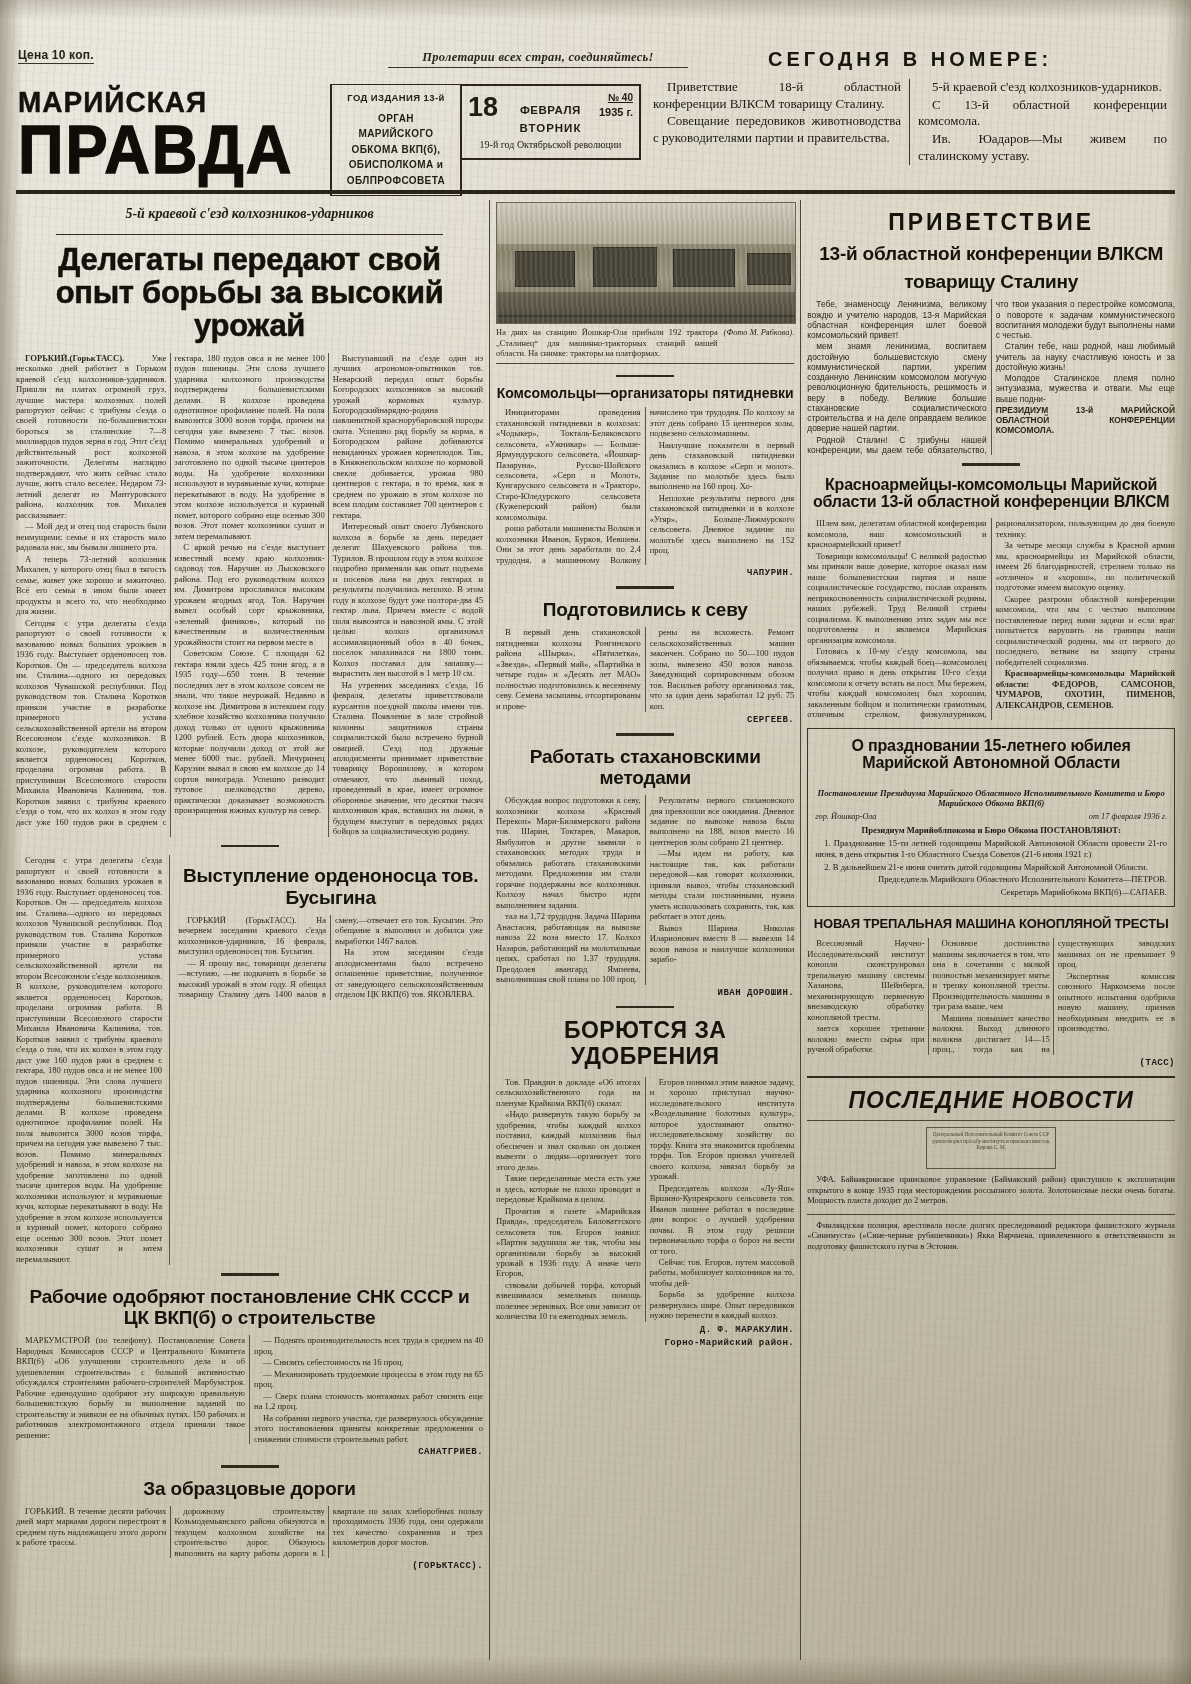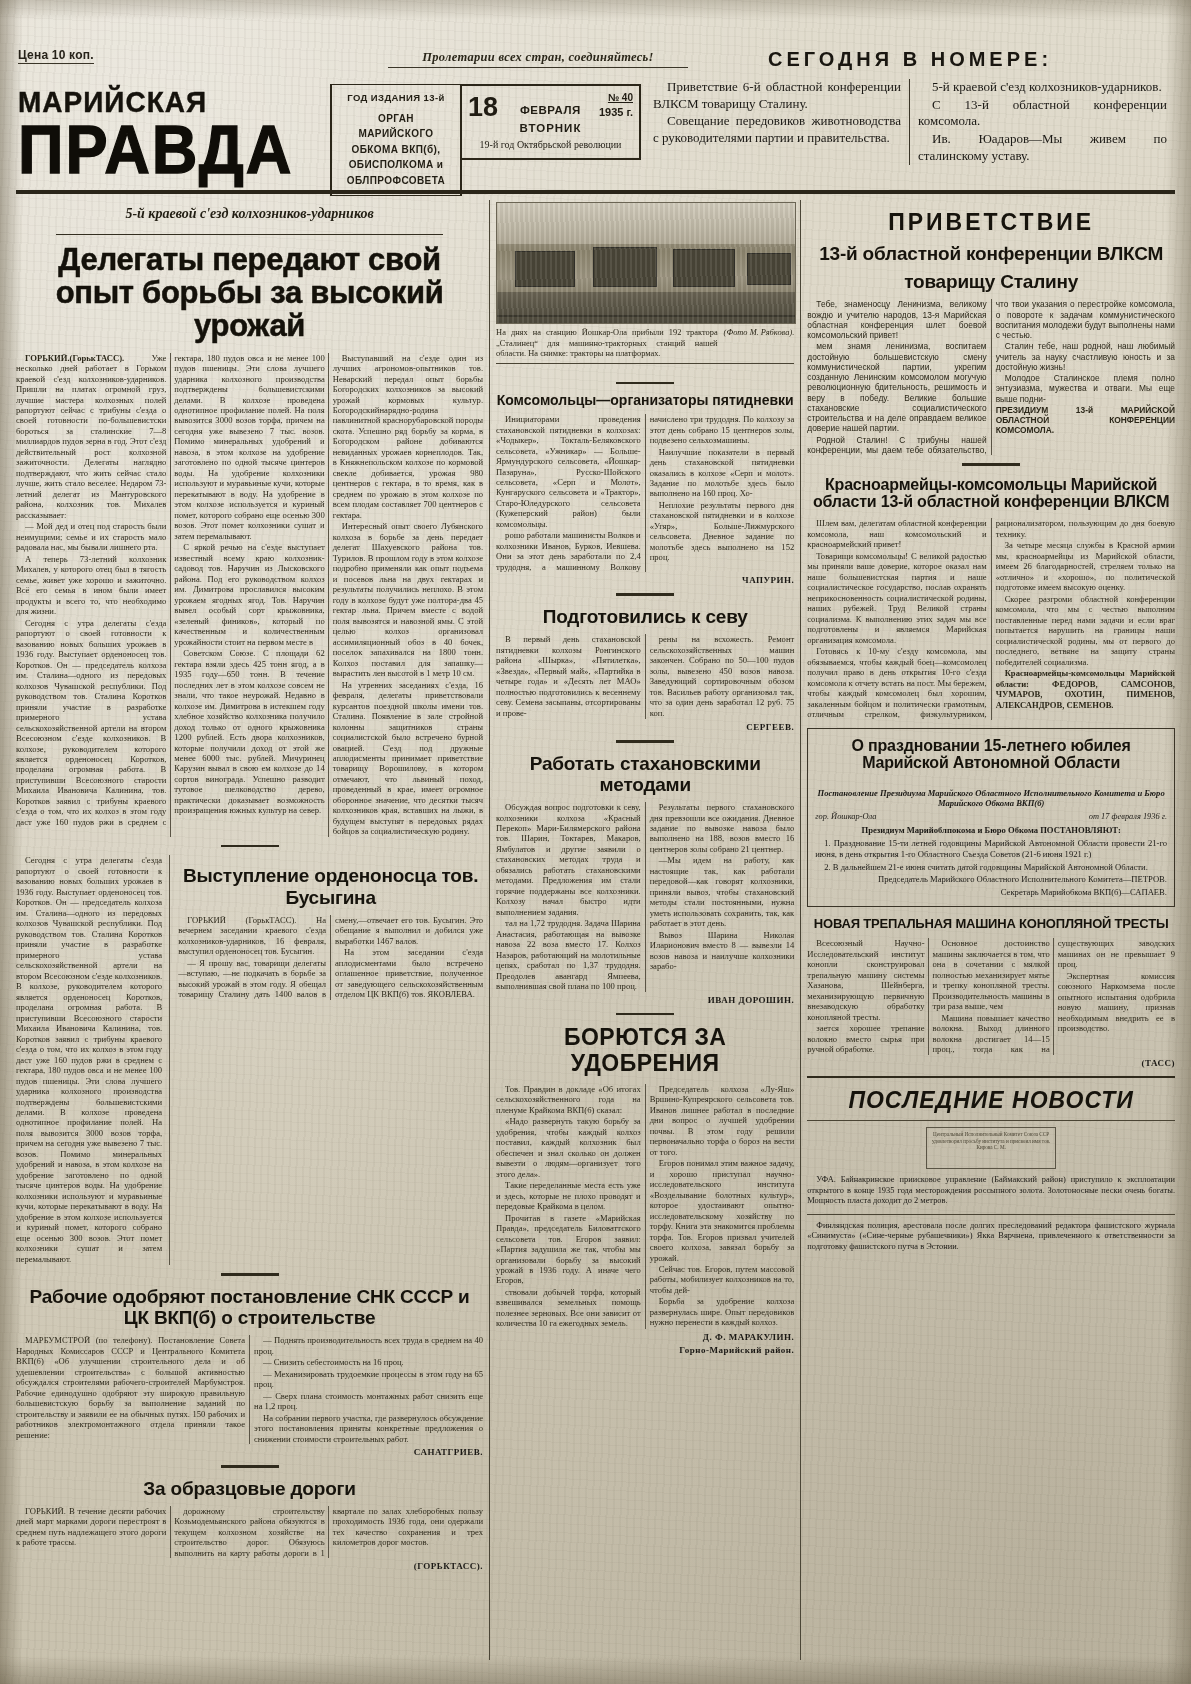--- a/index.html
+++ b/index.html
@@ -184,23 +184,23 @@
     background:linear-gradient(180deg,#d2ccbc,#b3ac99);}
   .photo .tr{position:absolute;background:#4a4638;border:1px solid #32302a;}
   .photo .wagon{position:absolute;left:0;bottom:0;width:100%;height:26%;
     background:linear-gradient(180deg,#6a6454,#4e4a3c);}
   .photo .rail{position:absolute;left:0;bottom:6px;width:100%;height:2px;background:#3c392e;}
   .photo .blur{position:absolute;inset:0;
     background:repeating-linear-gradient(88deg, rgba(255,255,255,.07) 0 2px, rgba(0,0,0,.05) 2px 5px);}
   .caption{font-size:8.4px;line-height:1.25;color:#2b2719;display:flex;gap:6px;}
   .caption .ct{flex:1;text-align:justify;}
   .caption .cr{white-space:nowrap;font-style:italic;}
-  .caption-wrap{border-bottom:1px solid #4a4434;padding-bottom:3px;margin-bottom:18px;}
-
-  .sig{text-align:right;font-weight:700;font-size:9px;letter-spacing:.5px;margin-top:3px;}
+  .caption-wrap{border-bottom:1px solid #4a4434;padding-bottom:3px;margin-bottom:11px;}
+
+  .sig{text-align:right;font-weight:700;font-size:9px;letter-spacing:.5px;margin-top:3px;font-family:Liberation Mono, monospace;}
   .byline{font-size:8.6px;font-style:italic;text-align:center;margin:4px 0;}
   .center{text-align:center;}
   .boxed{border:1.5px solid #3a3427;padding:6px 7px;margin:8px 0;}
   .decree{font-size:8.6px;line-height:1.25;text-align:justify;}
   .decree p{margin:0 0 2px;text-indent:9px;}
   .news-item{font-size:8.4px;line-height:1.25;text-align:justify;margin:0 0 7px;}
   .news-item p{margin:0;text-indent:9px;}
   .stamp{
     width:120px;height:34px;border:1px solid #5a5445;margin:2px auto 6px;
     font-size:5.2px;line-height:1.25;padding:3px 4px;text-align:center;color:#4a4434;
@@ -249,21 +249,21 @@
       </div>
     </div>
     <div class="dow">ВТОРНИК</div>
     <div class="rev">19-й год Октябрьской революции</div>
   </div>
 
   <div class="today">
     <h2>СЕГОДНЯ В НОМЕРЕ:</h2>
     <div class="cols">
       <div class="c first">
-        <p>Приветствие 6-й областной конференции ВЛКСМ товарищу Сталину.</p>
+        <p>Приветствие 18-й областной конференции ВЛКСМ товарищу Сталину.</p>
         <p>Совещание передовиков животноводства с руководителями партии и правительства.</p>
       </div>
       <div class="c">
         <p>5-й краевой с'езд колхозников-ударников.</p>
         <p>С 13-й областной конференции комсомола.</p>
         <p>Ив. Юадаров—Мы живем по сталинскому уставу.</p>
       </div>
     </div>
   </div>
 
@@ -387,22 +387,22 @@
 
       <div class="dinkus"></div>
 
       <h3 class="sect xl">БОРЮТСЯ ЗА УДОБРЕНИЯ</h3>
       <div class="micro cols2">
         <p>Тов. Правдин в докладе «Об итогах сельскохозяйственного года на пленуме Крайкома ВКП(б) сказал:</p>
         <p>«Надо развернуть такую борьбу за удобрения, чтобы каждый колхоз поставил, каждый колхозник был обеспечен и знал сколько он должен вывезти о людям—организует того этого дела».</p>
         <p>Такие переделанные места есть уже и здесь, которые не плохо проводят и передовые Крайкома в целом.</p>
         <p>Прочитав в газете «Марийская Правда», председатель Биловаттского сельсовета тов. Егоров заявил: «Партия задушила же так, чтобы мы организовали борьбу за высокий урожай в 1936 году. А иначе чего Егоров,</p>
         <p>ствовали добычей торфа, который взвешивался земельных помощь полезнее зерновых. Все они зависит от количества 10 га ежегодных земель.</p>
+        <p>Егоров понимал этим важное задачу, и хорошо приступал научно-исследовательского института «Возделывание болотных культур», которое удостаивают опытно-исследовательскому хозяйству по торфу. Книга эта знакомится проблемы торфа. Тов. Егоров призвал учителей своего колхоза, завязал борьбу за урожай.</p>
         <p>Председатель колхоза «Лу-Яш» Вршино-Купреярского сельсовета тов. Иванов лишнее работал в последние дни вопрос о лучшей удобрении почвы. В этом году решили первоначально торфа о бороз на вести от того.</p>
-        <p>Егоров понимал этим важное задачу, и хорошо приступал научно-исследовательского института «Возделывание болотных культур», которое удостаивают опытно-исследовательскому хозяйству по торфу. Книга эта знакомится проблемы торфа. Тов. Егоров призвал учителей своего колхоза, завязал борьбу за урожай.</p>
         <p>Сейчас тов. Егоров, путем массовой работы, мобилизует колхозников на то, чтобы дей-</p>
         <p>Борьба за удобрение колхоза развернулась шире. Опыт передовиков нужно перенести в каждый колхоз.</p>
       </div>
       <div class="sig">Д. Ф. МАРАКУЛИН.</div>
       <div class="sig">Горно-Марийский район.</div>
     </div>
 
     <div class="sep"></div>
 
     <div class="colblock zoneC">

